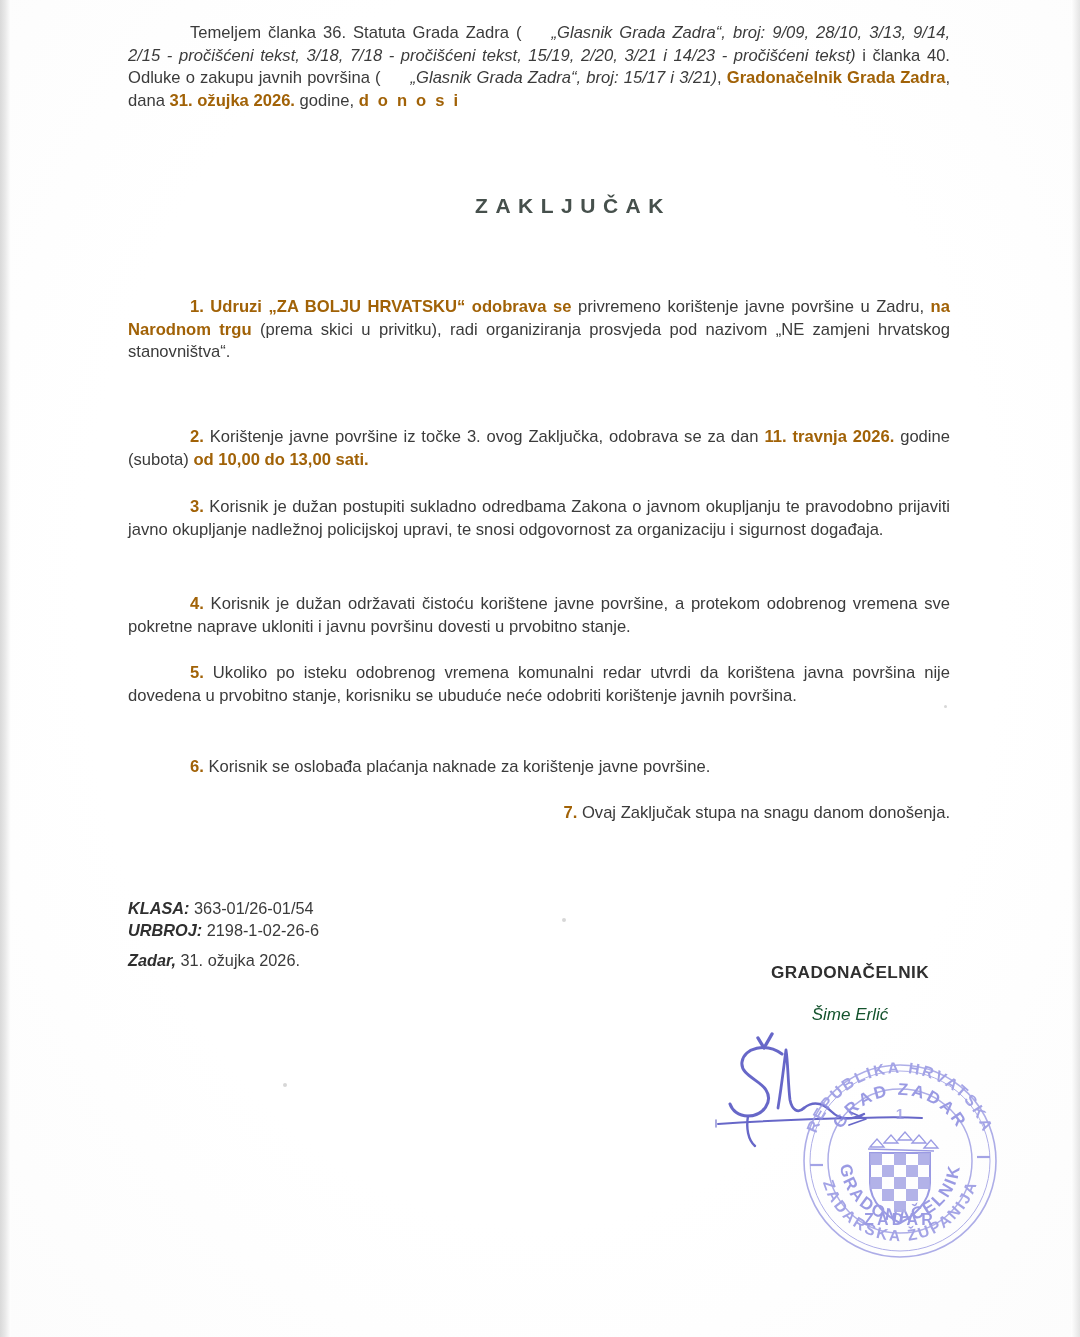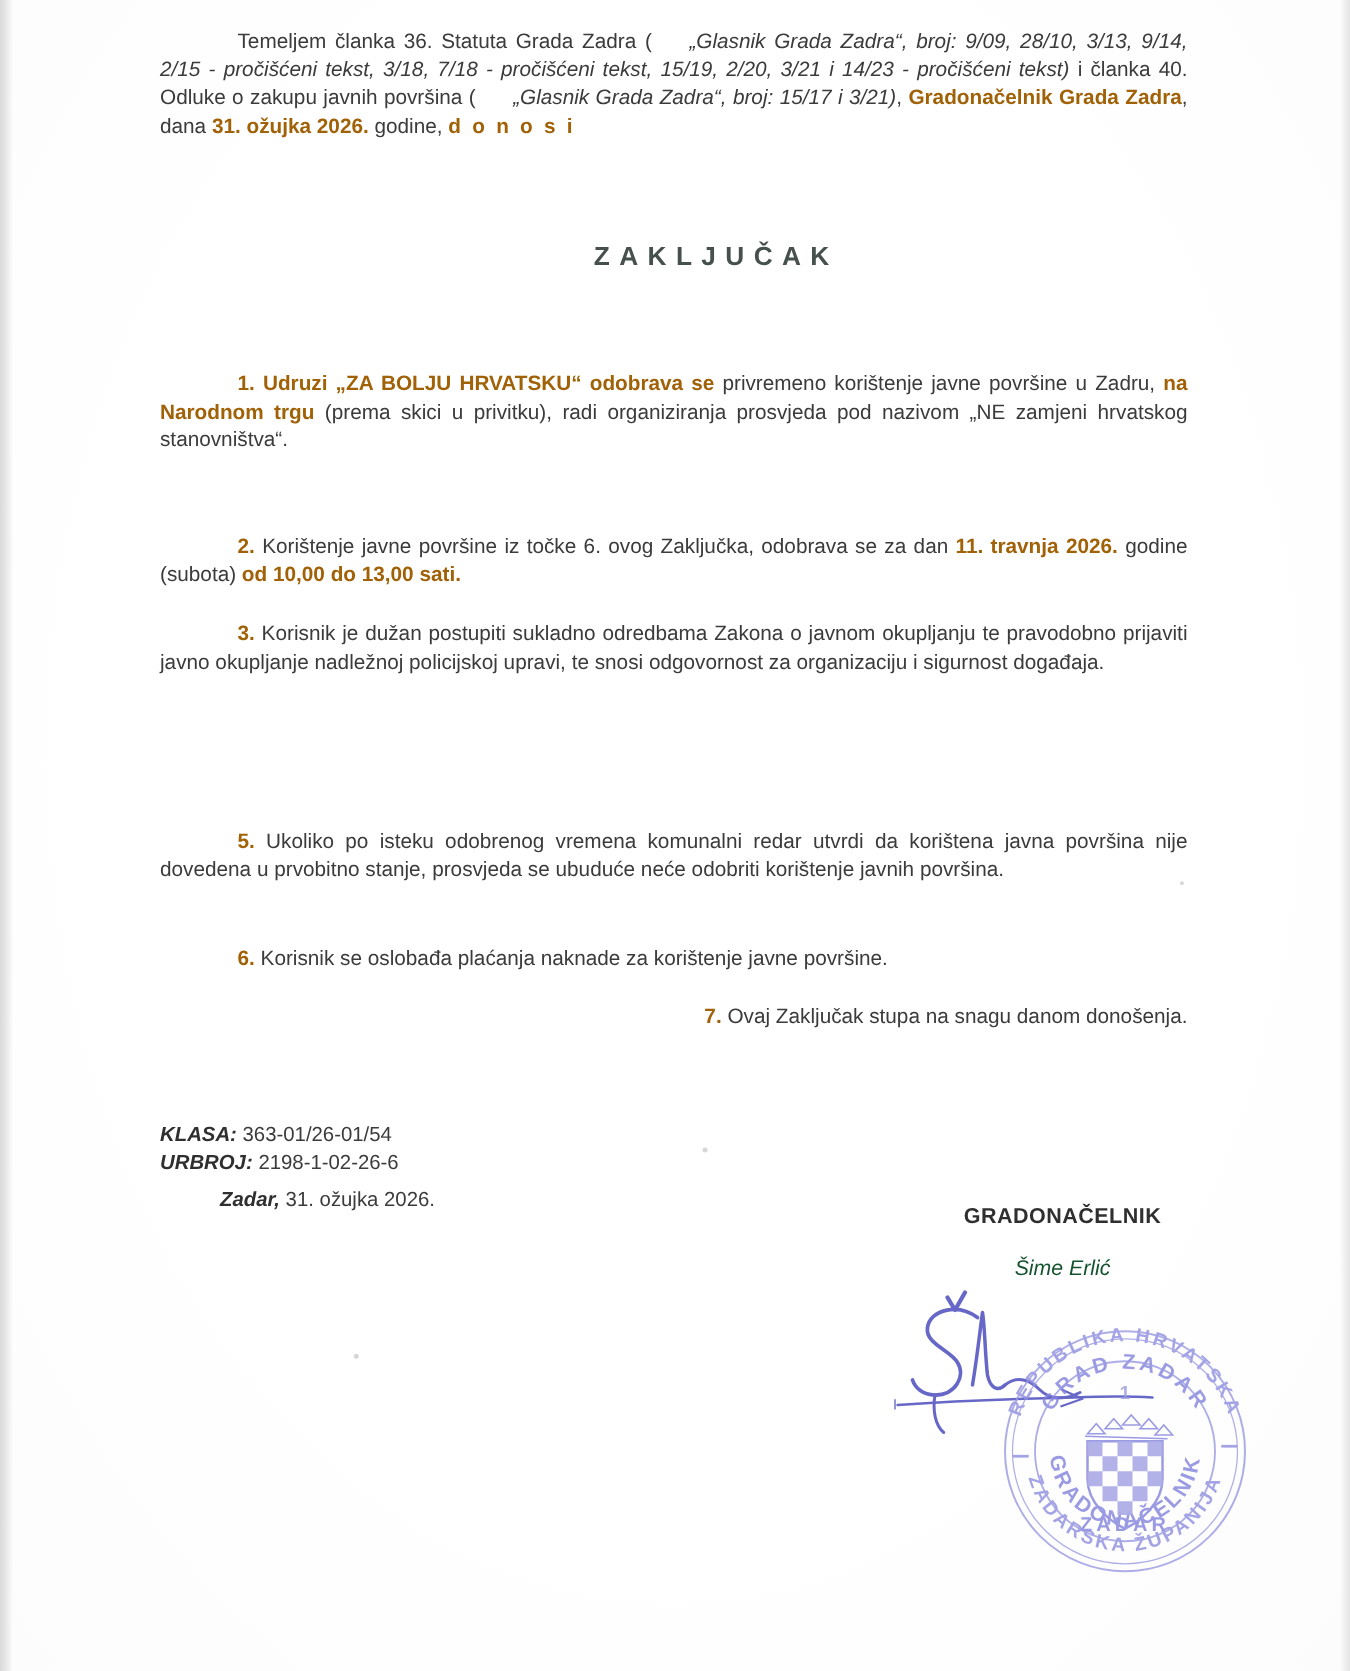--- a/index.html
+++ b/index.html
@@ -95,21 +95,21 @@
     font-size: 16.3px;
     line-height: 1.33;
     color: #3b3b3b;
   }
   #refs .ref-line { white-space: nowrap; }
   #refs .ref-key {
     font-style: italic;
     font-weight: 700;
     color: #2f2f2f;
   }
-  #refs .place-line { margin-top: 9px; white-space: nowrap; margin-left: 48px; }
+  #refs .place-line { margin-top: 9px; white-space: nowrap; }
   #refs .place-key { font-style: italic; font-weight: 700; color: #2f2f2f; }
 
   
   #sign-block {
     position: absolute;
     left: 660px;
     top: 962px;
     width: 380px;
     text-align: center;
   }
@@ -172,30 +172,33 @@
   </div>
 
   <div id="doc-title">ZAKLJUČAK</div>
 
   <div id="item-1">
     <p class="blk ind"><b>1.</b><b> Udruzi „ZA BOLJU HRVATSKU“ odobrava se</b><span> privremeno korištenje javne površine u Zadru, </span><b>na Narodnom trgu</b><span> (prema skici u privitku), radi organiziranja prosvjeda pod nazivom „NE zamjeni hrvatskog stanovništva“.</span></p>
   </div>
 
 
   <div id="item-2">
-    <p class="blk ind"><b>2.</b><span> Korištenje javne površine iz točke 6. ovog Zaključka, odobrava se za dan </span><b>11. travnja 2026.</b><span> godine (subota) </span><b>od 10,00 do 13,00 sati.</b></p>
+    <p class="blk ind"><b>2.</b><span> Korištenje javne površine iz točke 3. ovog Zaključka, odobrava se za dan </span><b>11. travnja 2026.</b><span> godine (subota) </span><b>od 10,00 do 13,00 sati.</b></p>
   </div>
 
   <div id="item-3">
     <p class="blk ind"><b>3.</b><span> Korisnik je dužan postupiti sukladno odredbama Zakona o javnom okupljanju te pravodobno prijaviti javno okupljanje nadležnoj policijskoj upravi, te snosi odgovornost za organizaciju i sigurnost događaja.</span></p>
   </div>
 
+  <div id="item-4">
+    <p class="blk ind"><b>4.</b><span> Korisnik je dužan održavati čistoću korištene javne površine, a protekom odobrenog vremena sve pokretne naprave ukloniti i javnu površinu dovesti u prvobitno stanje.</span></p>
+  </div>
 
   <div id="item-5">
-    <p class="blk ind"><b>5.</b><span> Ukoliko po isteku odobrenog vremena komunalni redar utvrdi da korištena javna površina nije dovedena u prvobitno stanje, prosvjeda se ubuduće neće odobriti korištenje javnih površina.</span></p>
+    <p class="blk ind"><b>5.</b><span> Ukoliko po isteku odobrenog vremena komunalni redar utvrdi da korištena javna površina nije dovedena u prvobitno stanje, korisniku se ubuduće neće odobriti korištenje javnih površina.</span></p>
   </div>
 
   <div id="item-6">
     <p class="blk ind" style="text-align:left;"><b>6.</b><span> Korisnik se oslobađa plaćanja naknade za korištenje javne površine.</span></p>
   </div>
 
   <div id="item-7">
     <p class="blk ind" style="text-align:right;"><b>7.</b><span> Ovaj Zaključak stupa na snagu danom donošenja.</span></p>
   </div>
 

